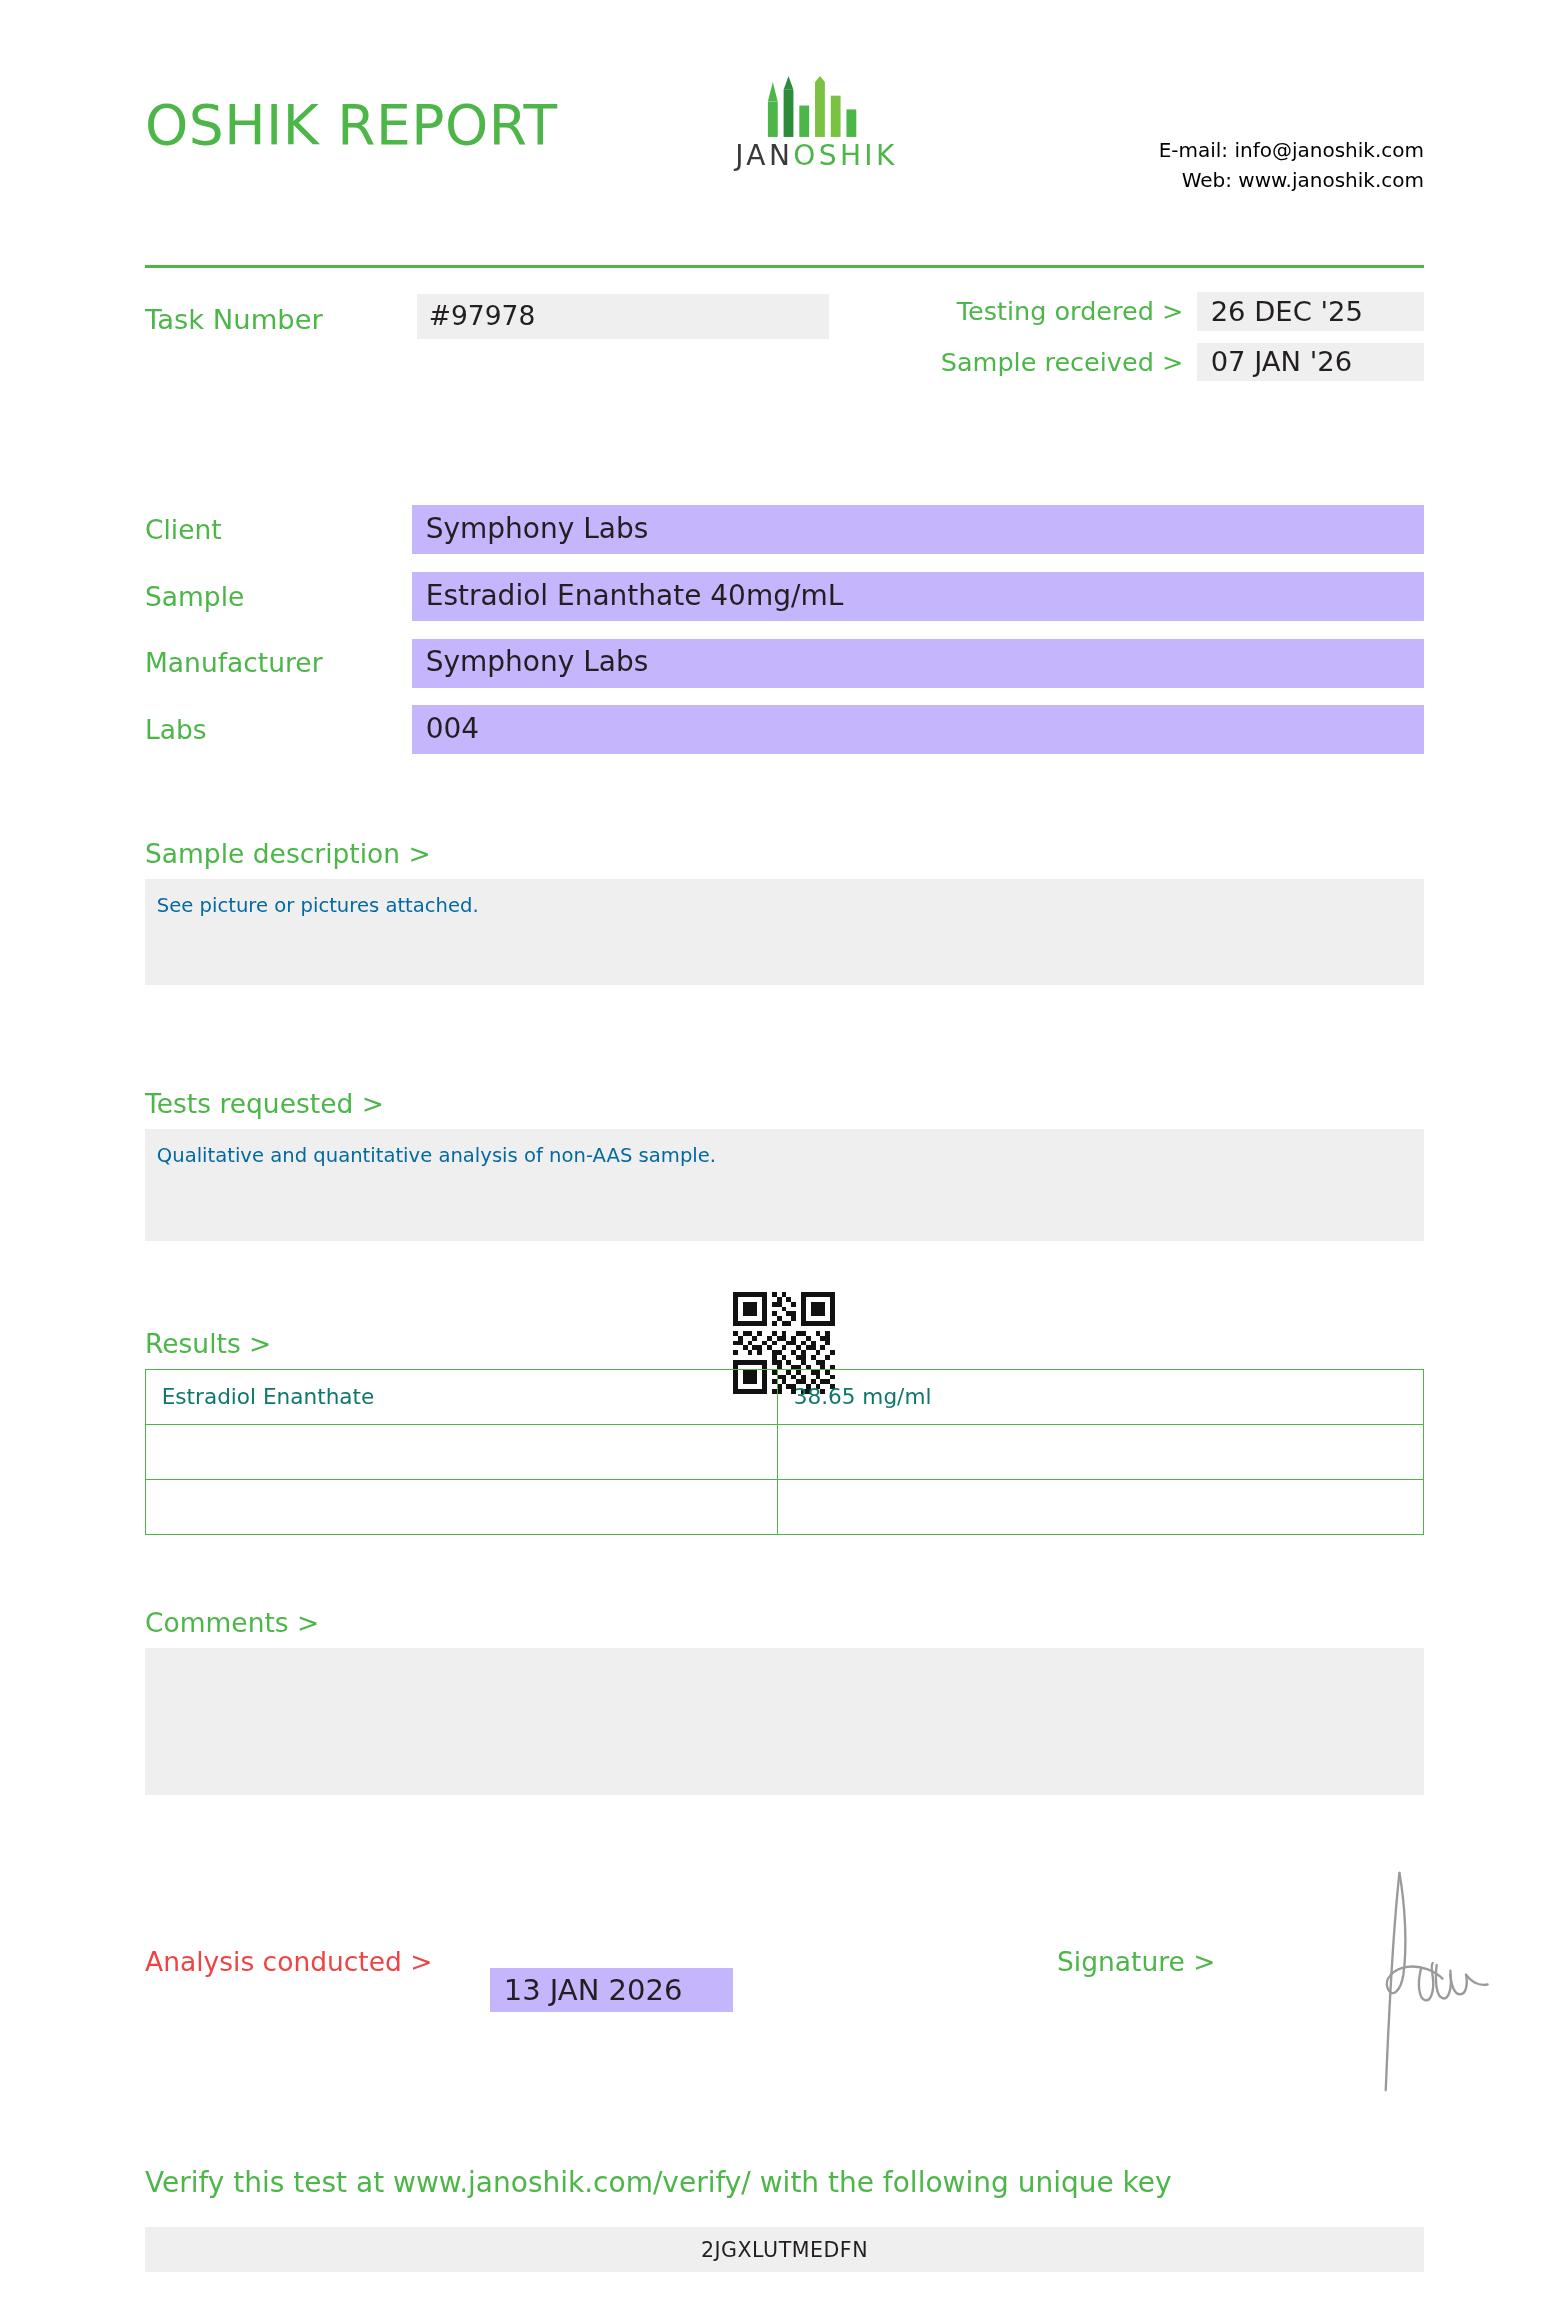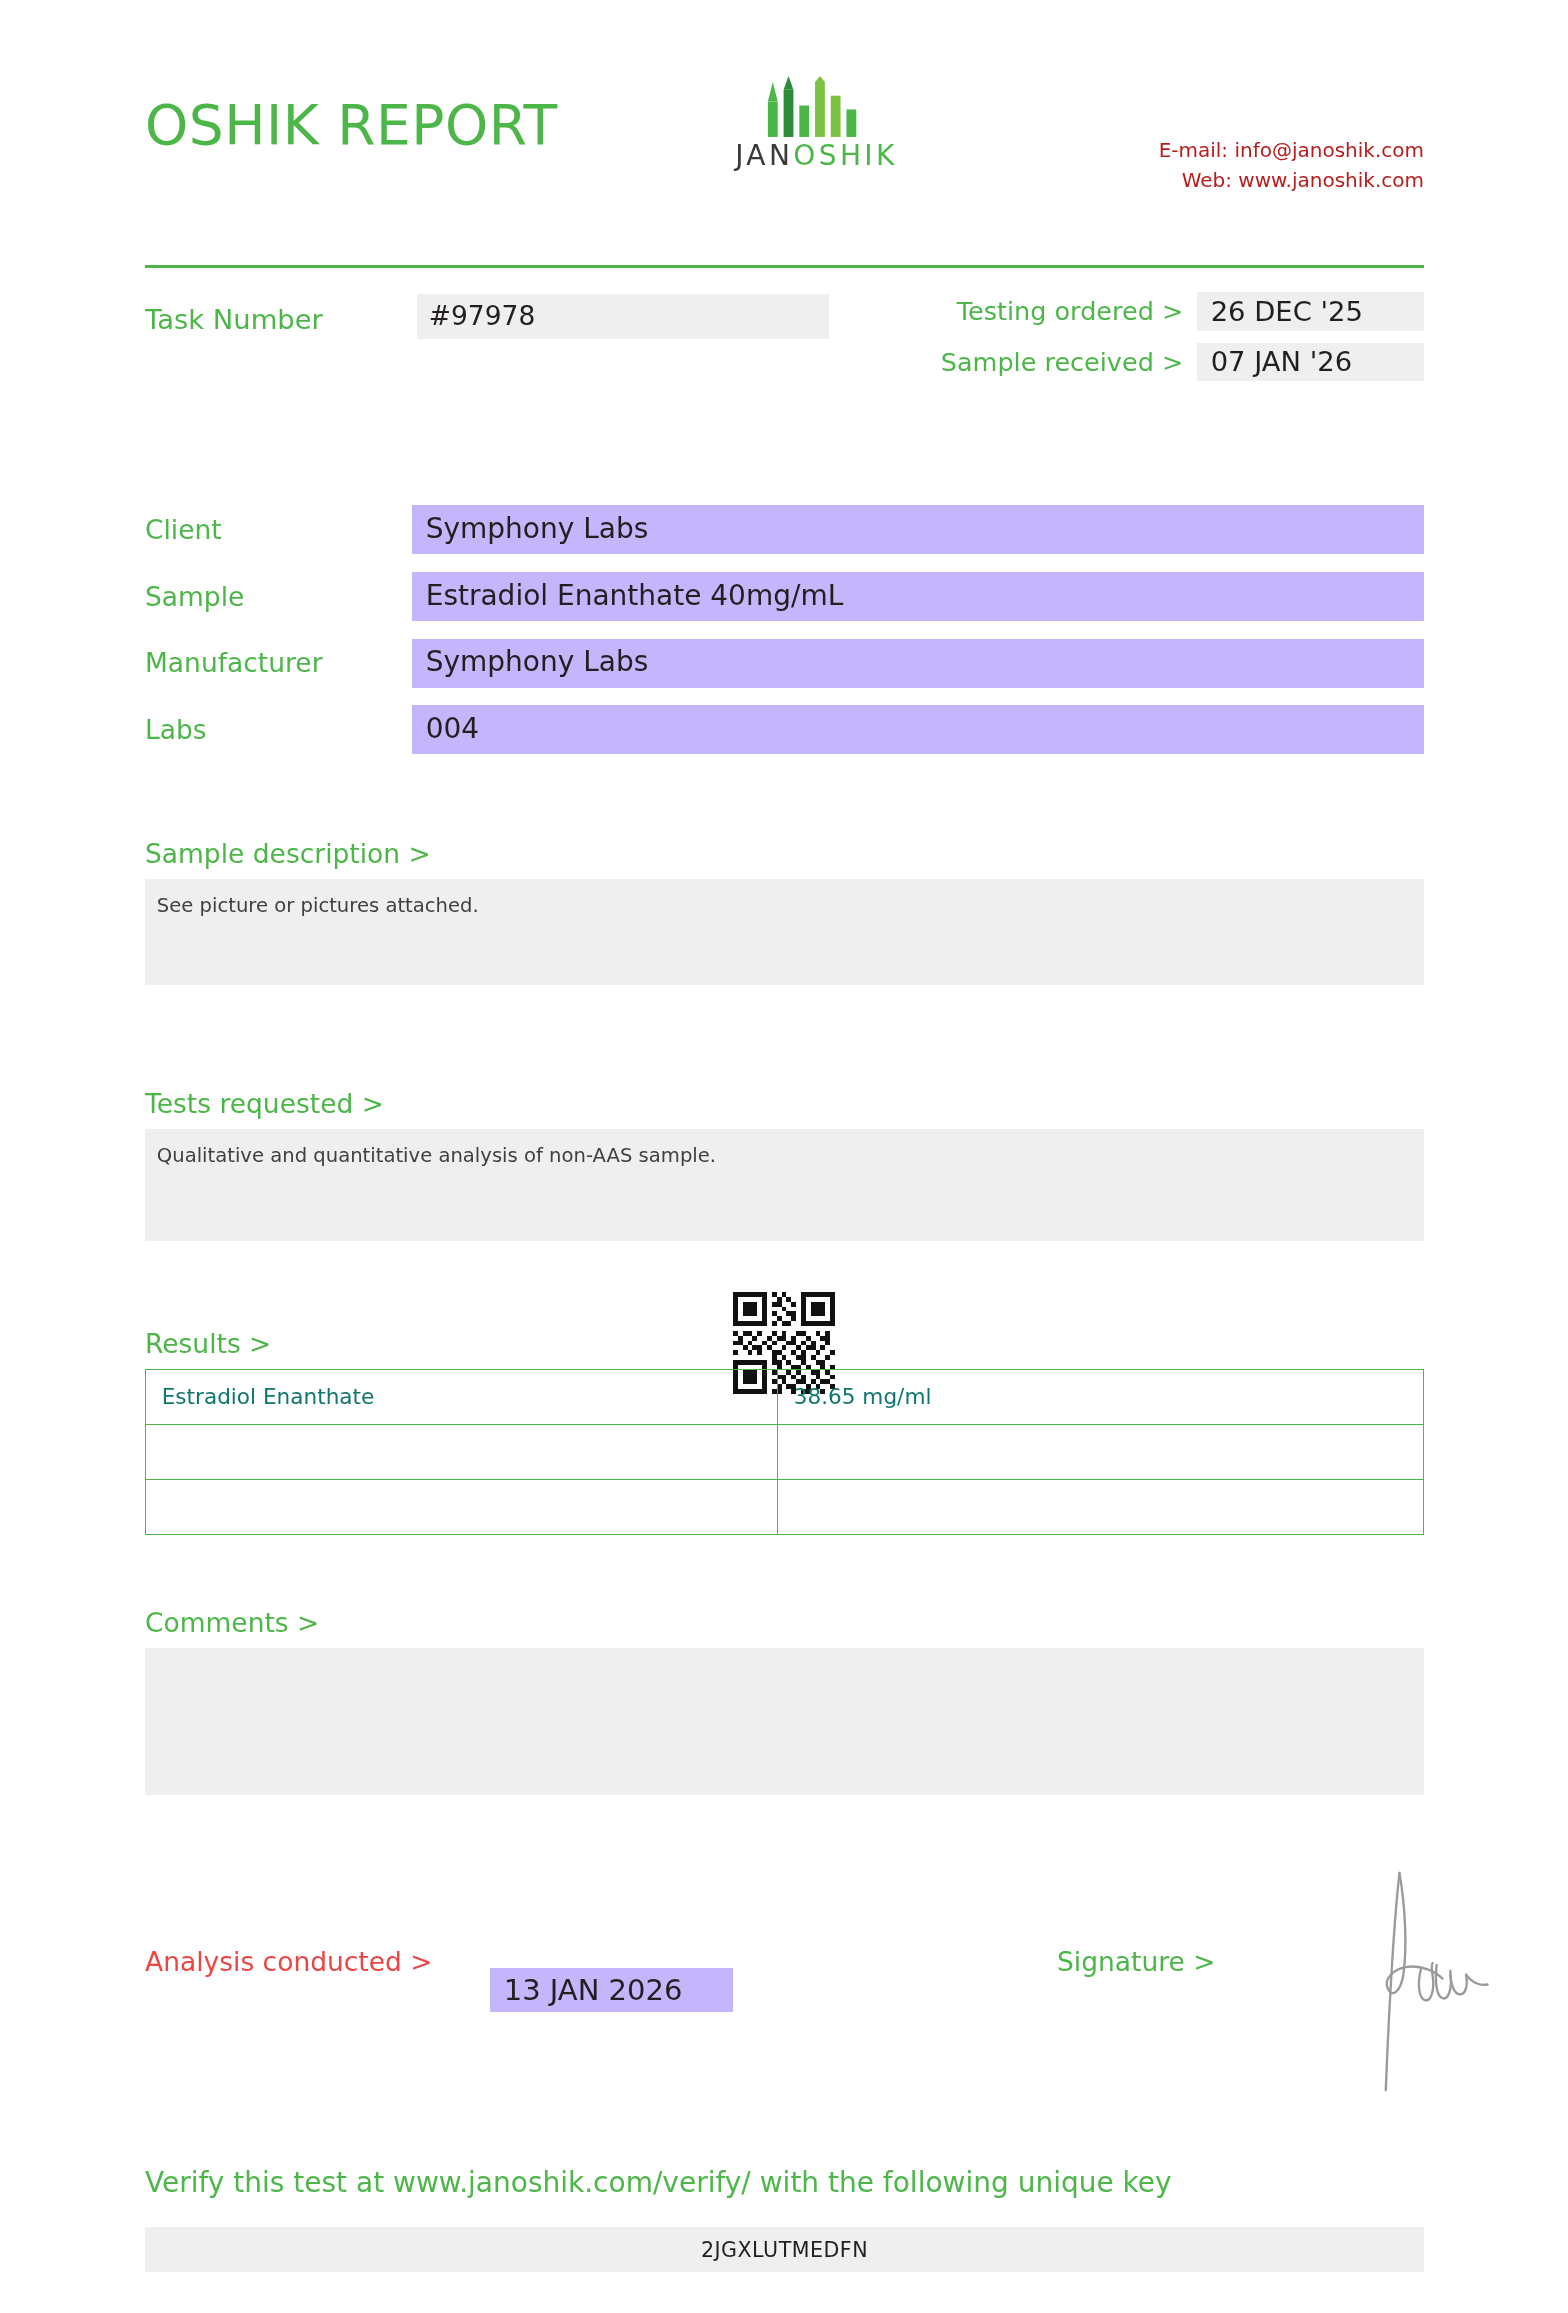--- a/index.html
+++ b/index.html
@@ -65,21 +65,21 @@
   }
   .logo-word .dark { color: #3a3a3a; }
   .logo-word .green { color: #4cb648; }
   .contact {
     position: absolute;
     right: 0;
     top: 135px;
     text-align: right;
     font-size: 20px;
     line-height: 1.5;
-    color: #b91c1c;
+    color: #000000;
   }
   .rule {
     position: absolute;
     left: 145px;
     top: 265px;
     width: 1279px;
     height: 2.9px;
     background: #4cb648;
   }
 
@@ -175,21 +175,21 @@
   }
   .section {
     position: absolute;
     left: 145px;
     width: 1279px;
   }
   .section-box {
     background: #efefef;
     font-size: 19.6px;
     padding: 13.7px 11.8px;
-    color: #404040;
+    color: #0369a1;
     line-height: 1.4;
   }
   #sample-description { top: 838px; }
   #sample-description .section-box { height: 106px; }
   #tests-requested { top: 1088px; }
   #tests-requested .section-box { height: 112px; }
 
   
   .qr {
     position: absolute;

